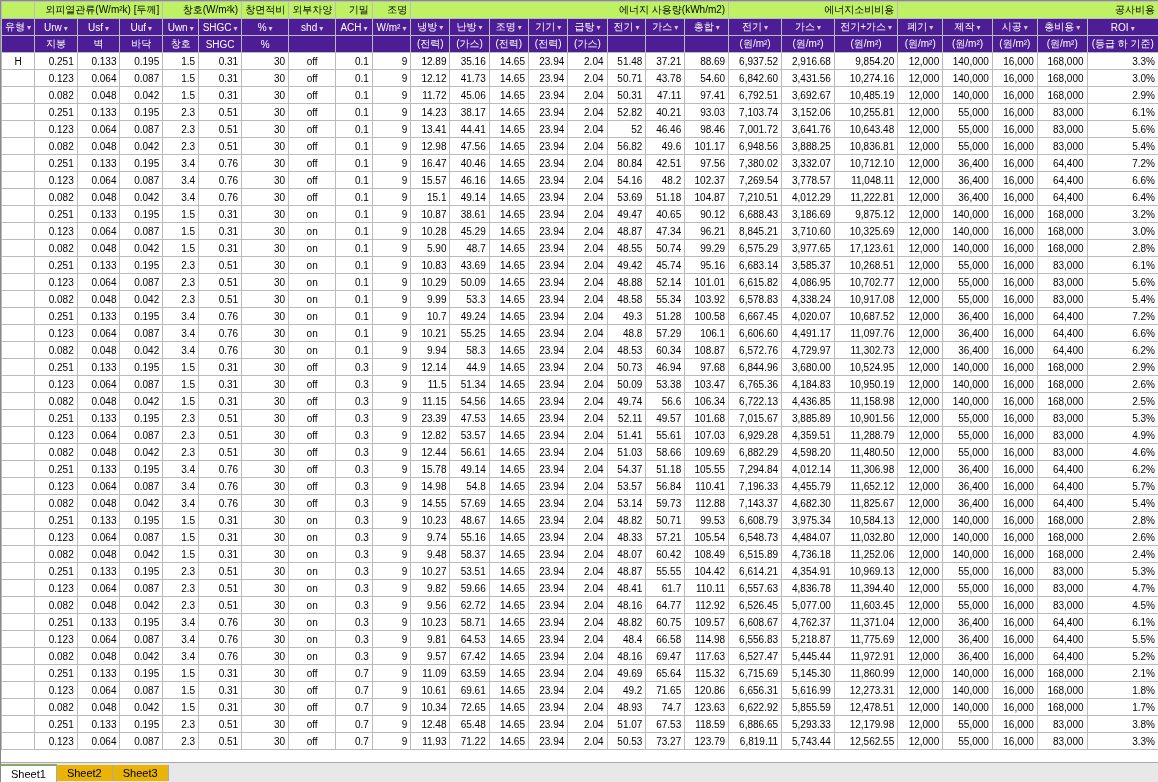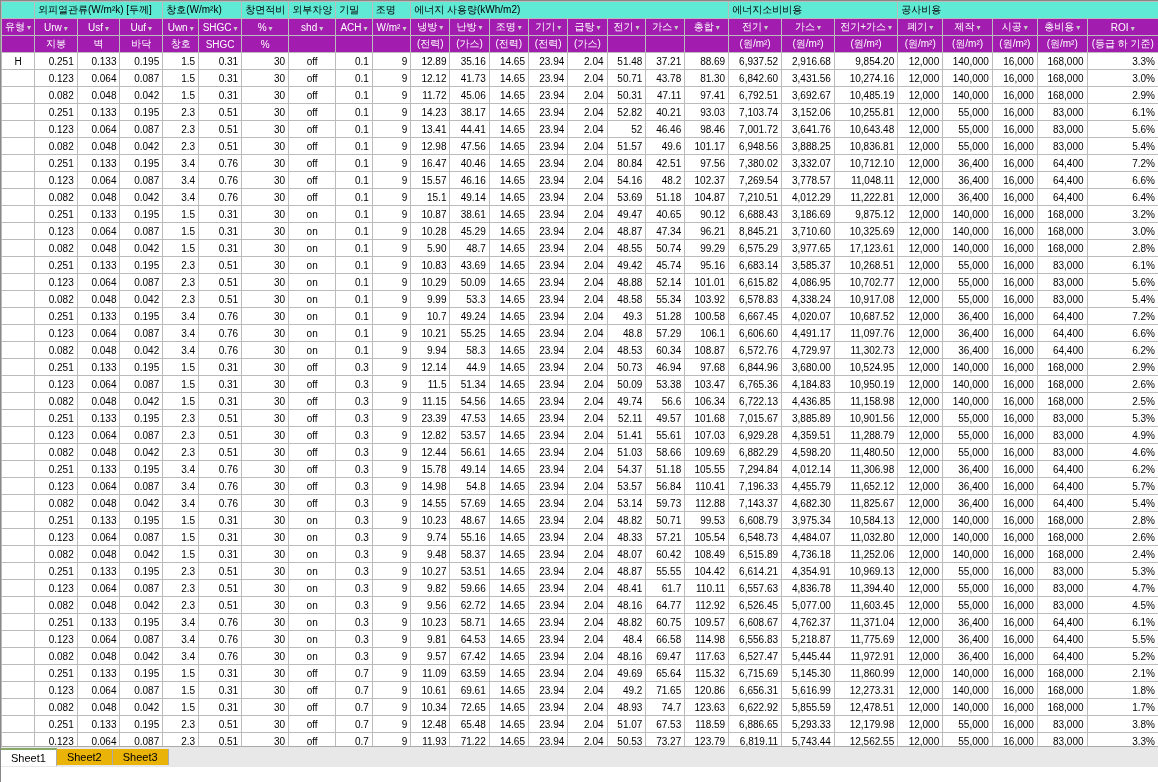--- a/index.html
+++ b/index.html
@@ -1,24 +1,24 @@
 <!DOCTYPE html>
 <html><head>
 <meta charset="utf-8">
 <style>
 body{margin:0;font-family:Arial,sans-serif;font-size:10px;color:#000;background:#fff}
 .sheet{width:1158px;height:782px;overflow:hidden;position:relative;border:1px solid #888}
 table{border-collapse:collapse;table-layout:fixed}
 th,td{border:1px solid #bbb;padding:0 3px;height:16px;white-space:nowrap;overflow:hidden;text-align:right}
 th{font-weight:normal;text-align:center}
-.hdr1 th{background:#5eead4;text-align:left}
-.hdr2 th{background:#a21caf;color:#fff}
+.hdr1 th{background:#bef264;text-align:right}
+.hdr2 th{background:#4c1d95;color:#fff}
 .drop::after{content:"▾";color:#ccc;margin-left:2px;font-size:8px}
 .lt{text-align:center}
-.tabs{position:absolute;bottom:16px;left:0;right:0;height:20px;background:#e8e8e8;border-top:1px solid #aaa;display:flex;align-items:center;font-size:11px}
+.tabs{position:absolute;bottom:0;left:0;right:0;height:20px;background:#e8e8e8;border-top:1px solid #aaa;display:flex;align-items:center;font-size:11px}
 .tab{padding:2px 10px;border-right:1px solid #aaa;background:#eab308;cursor:pointer}
 .tab.active{background:#fff;border-top:2px solid #8a6}
 .scroll{overflow:auto;height:760px}
 </style>
 </head>
 <body>
 <div class="sheet">
 <div class="scroll">
 <table id="tbl">
         <thead>
@@ -131,21 +131,21 @@
             <td class="lt">off</td>
             <td>0.1</td>
             <td>9</td>
             <td>12.12</td>
             <td>41.73</td>
             <td>14.65</td>
             <td>23.94</td>
             <td>2.04</td>
             <td>50.71</td>
             <td>43.78</td>
-            <td>81.30</td>
+            <td>54.60</td>
             <td>6,842.60</td>
             <td>3,431.56</td>
             <td>10,274.16</td>
             <td>12,000</td>
             <td>140,000</td>
             <td>16,000</td>
             <td>168,000</td>
             <td>3.0%</td>
           </tr>
           <tr>
@@ -241,21 +241,21 @@
             <td>0.51</td>
             <td>30</td>
             <td class="lt">off</td>
             <td>0.1</td>
             <td>9</td>
             <td>12.98</td>
             <td>47.56</td>
             <td>14.65</td>
             <td>23.94</td>
             <td>2.04</td>
-            <td>51.57</td>
+            <td>56.82</td>
             <td>49.6</td>
             <td>101.17</td>
             <td>6,948.56</td>
             <td>3,888.25</td>
             <td>10,836.81</td>
             <td>12,000</td>
             <td>55,000</td>
             <td>16,000</td>
             <td>83,000</td>
             <td>5.4%</td>

